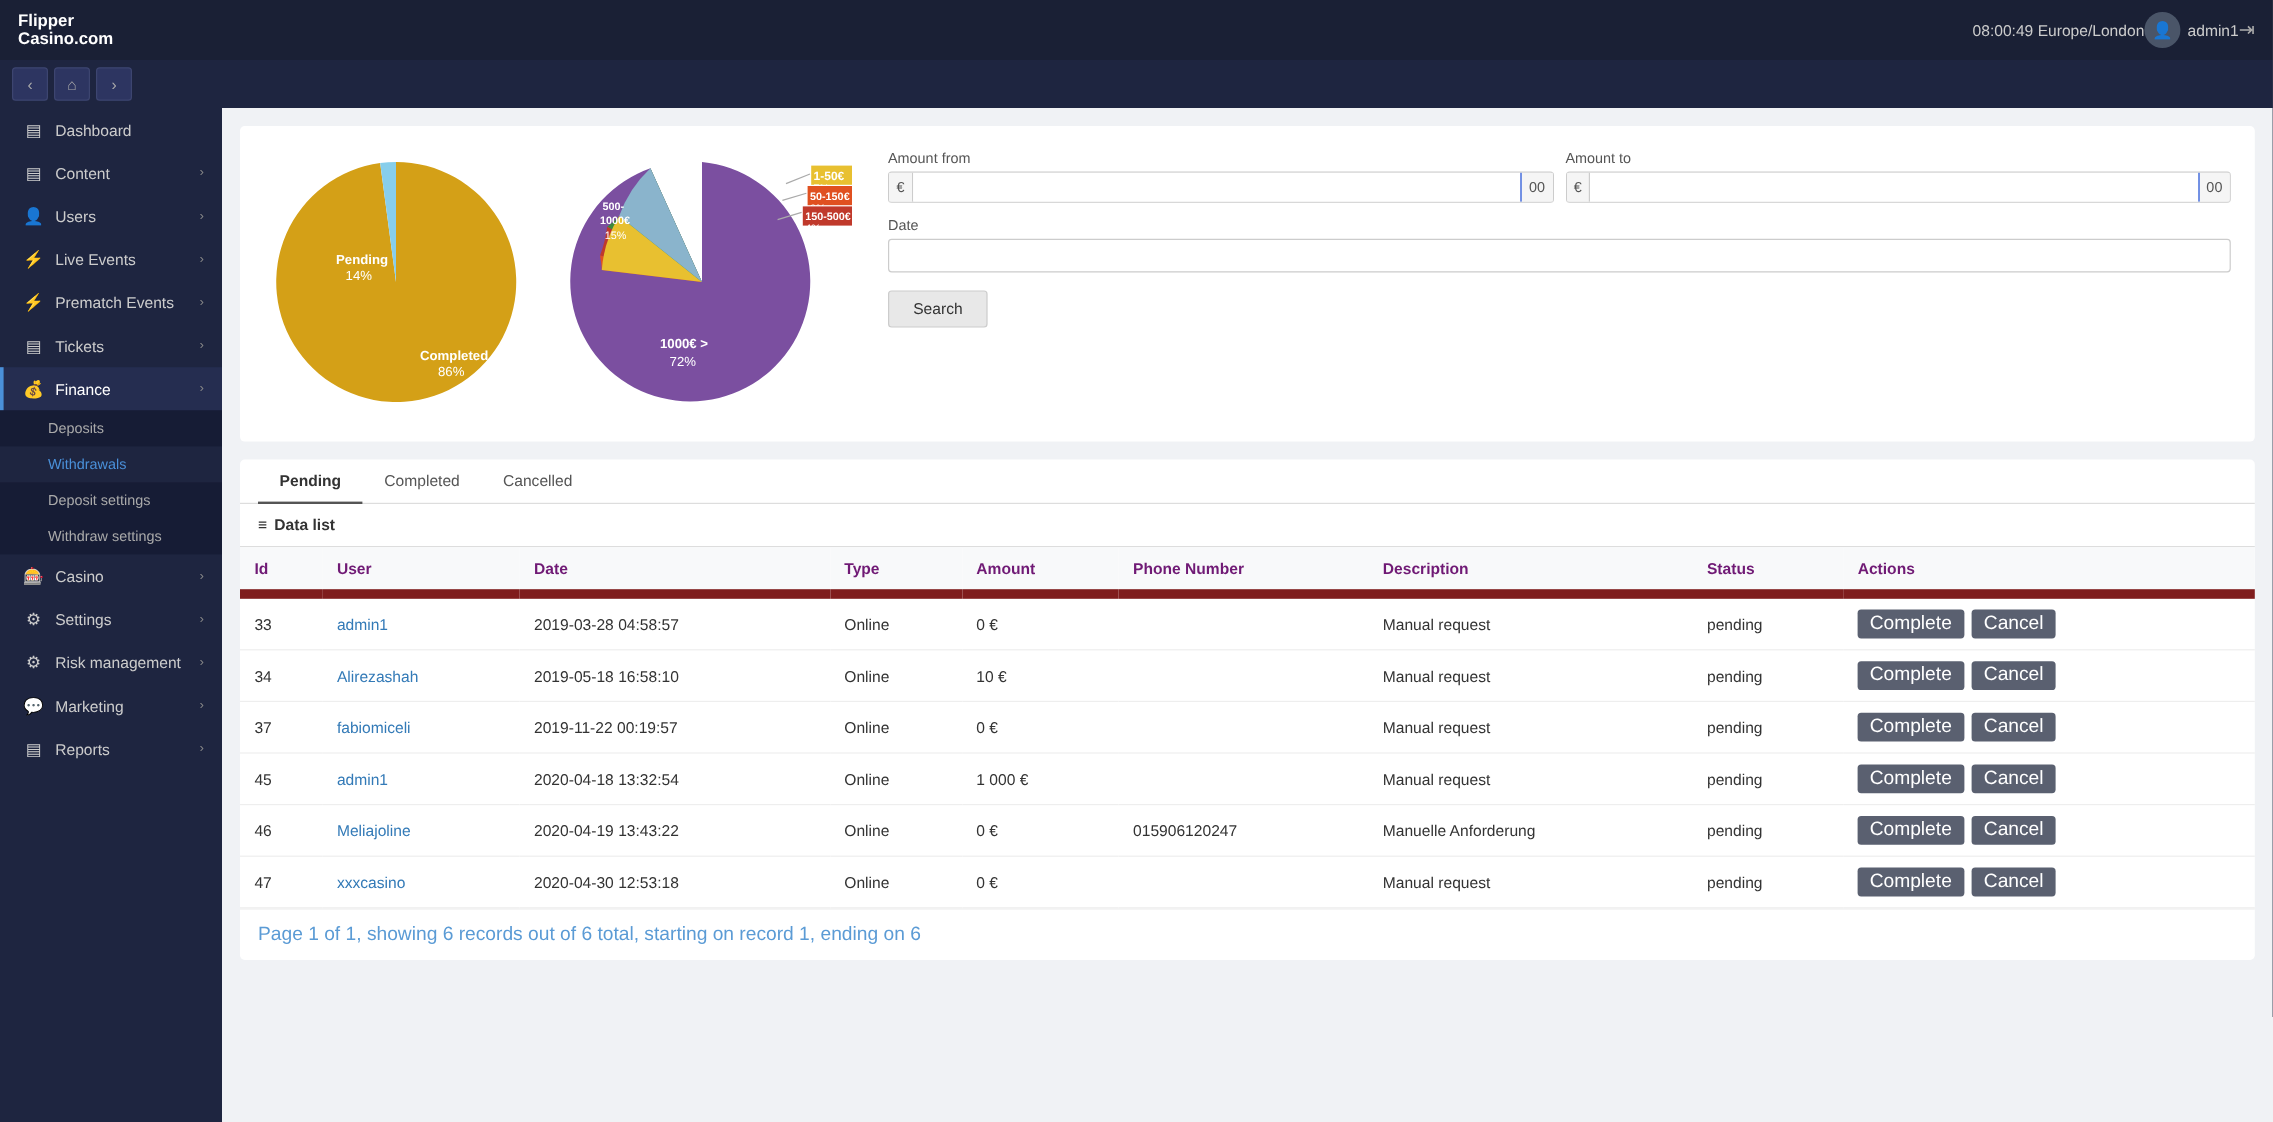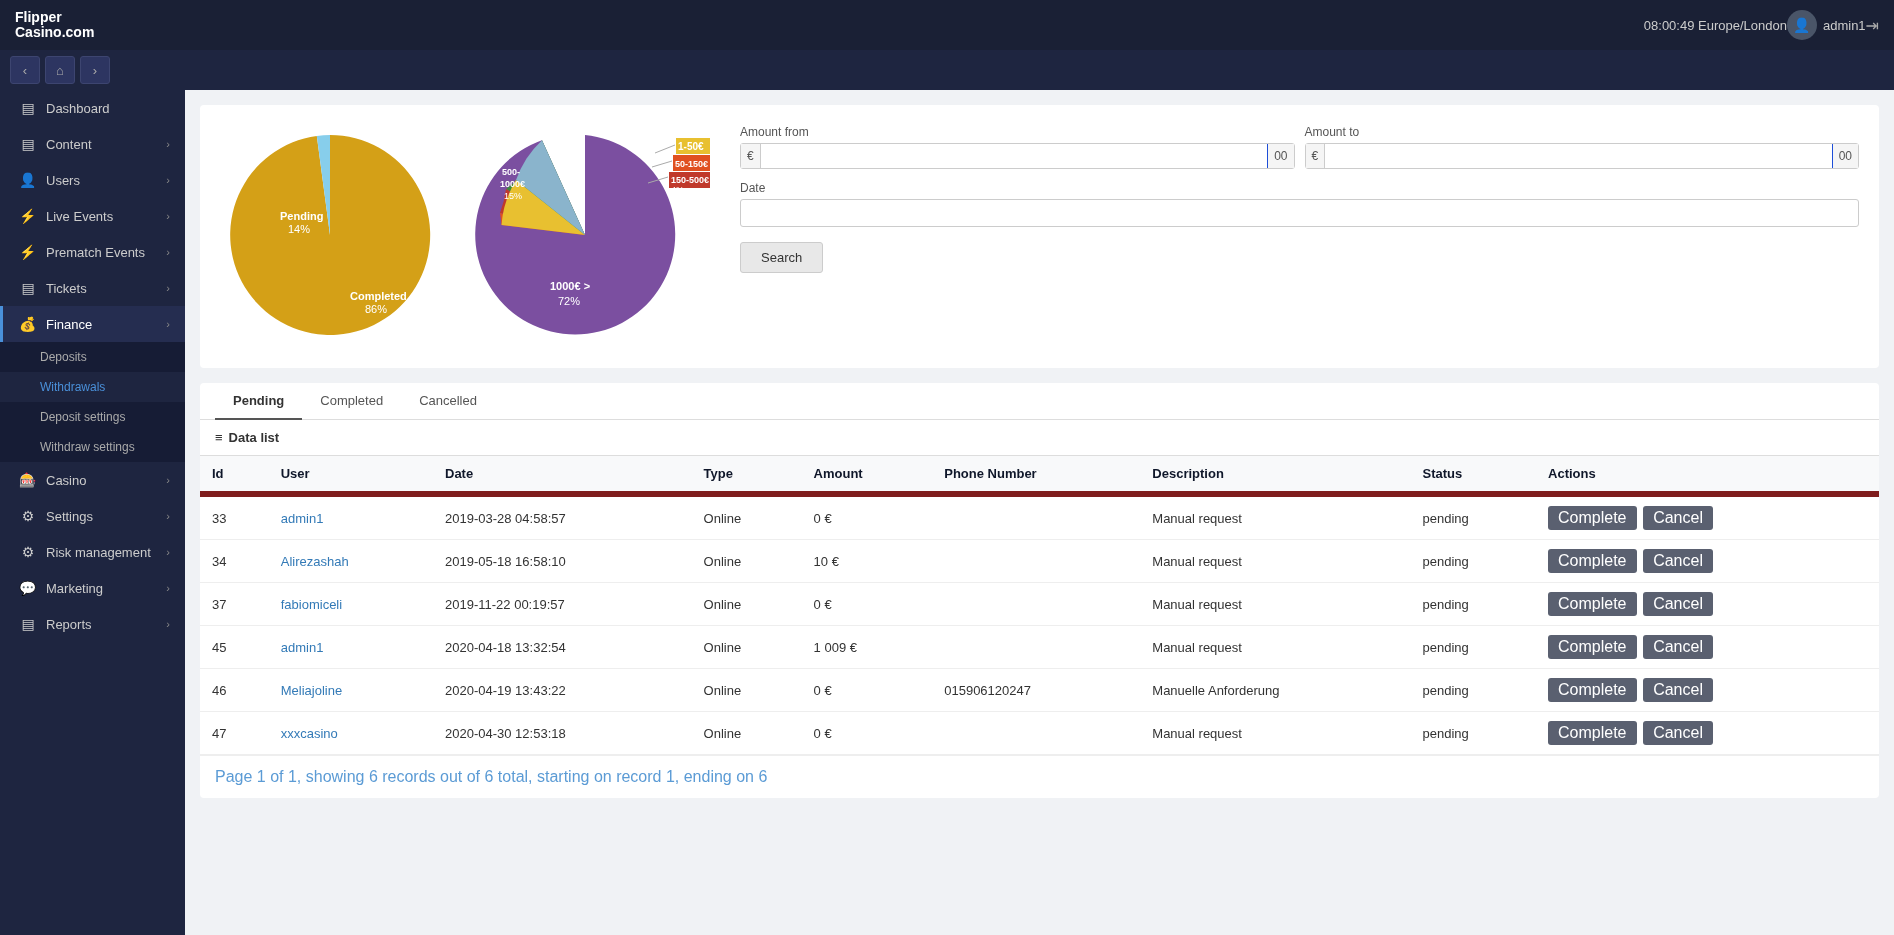--- a/index.html
+++ b/index.html
@@ -145,22 +145,22 @@
       display: flex;
       align-items: center;
       gap: 6px;
     }
     .data-table { width: 100%; border-collapse: collapse; }
     .data-table th {
       background: #f8f9fa;
       padding: 10px 12px;
       text-align: left;
       font-size: 13px;
-      color: #0f172a;
-      border-bottom: 6px solid #7f1d1d;
+      color: #701a75;
+      border-bottom: 8px solid #7f1d1d;
       font-weight: bold;
     }
     .data-table td {
       padding: 9px 12px;
       border-bottom: 1px solid #eee;
       font-size: 13px;
       color: #333;
     }
     .data-table a { color: #337ab7; text-decoration: none; }
 
@@ -438,21 +438,21 @@
     <td>
       <button class="action-btn btn-complete">Complete</button>
       <button class="action-btn btn-cancel">Cancel</button>
     </td>
   </tr>
             <tr>
     <td>45</td>
     <td><a href="#">admin1</a></td>
     <td>2020-04-18 13:32:54</td>
     <td>Online</td>
-    <td>1 009 €</td>
+    <td>1 000 €</td>
     <td></td>
     <td>Manual request</td>
     <td class="status-pending">pending</td>
     <td>
       <button class="action-btn btn-complete">Complete</button>
       <button class="action-btn btn-cancel">Cancel</button>
     </td>
   </tr>
             <tr>
     <td>46</td>

